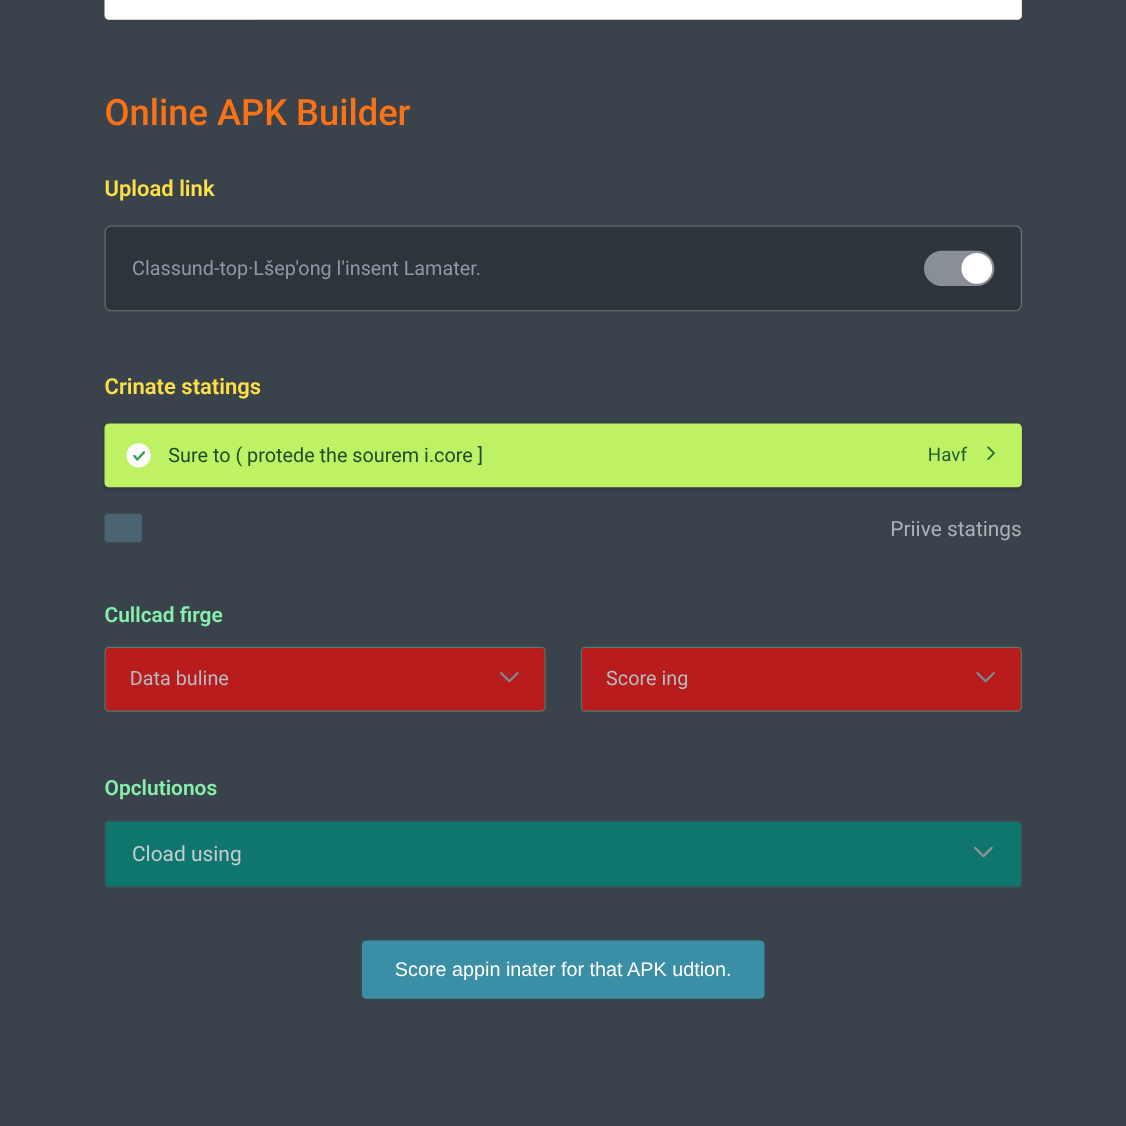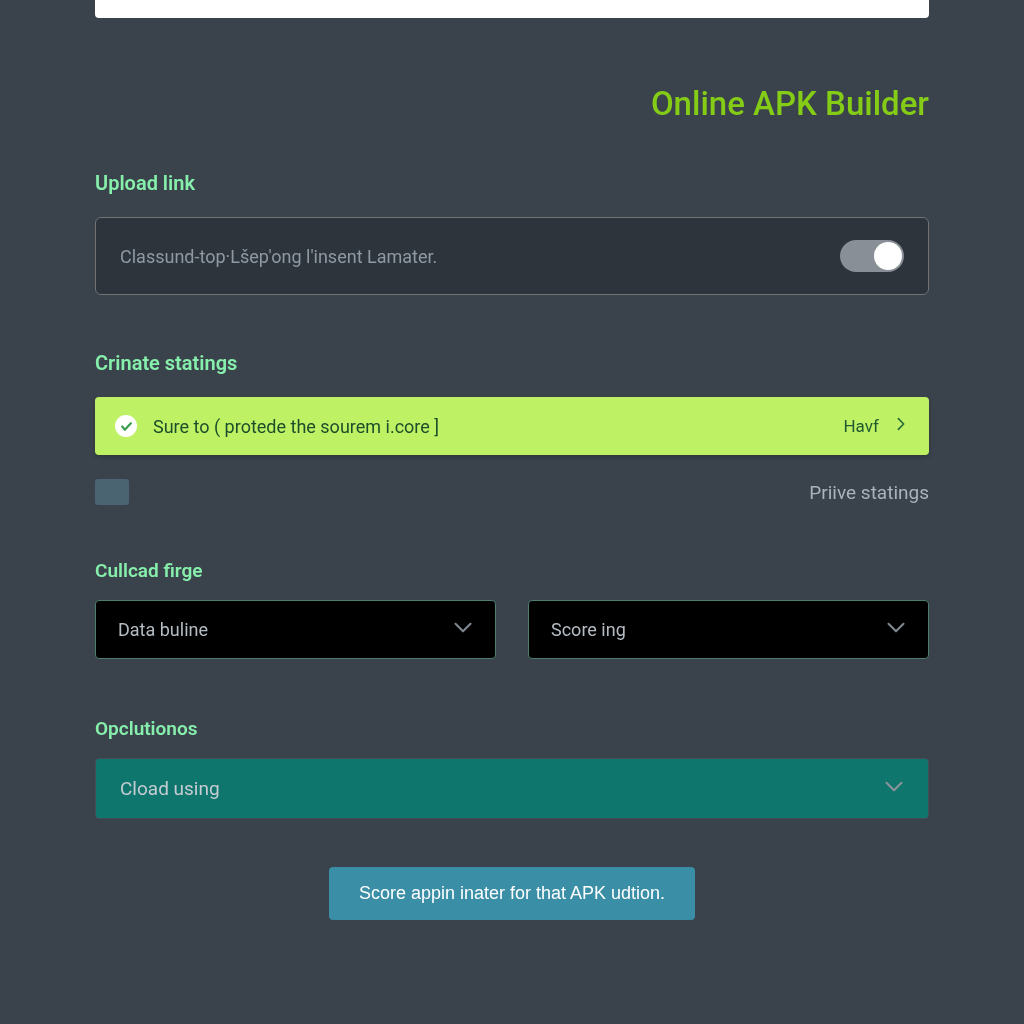--- a/index.html
+++ b/index.html
@@ -16,31 +16,31 @@
     left: 95px;
     right: 95px;
     height: 28px;
     background: #ffffff;
     border-radius: 4px;
   }
   .container {
     padding: 60px 95px 0 95px;
   }
   .page-title {
-    text-align: right;
+    text-align: left;
     font-size: 33px;
     font-weight: 500;
-    color: #84cc16;
+    color: #f97316;
     margin-top: 24px;
-    margin-bottom: 48px;
+    margin-bottom: 36px;
   }
   .section-heading {
     font-size: 20px;
     font-weight: 600;
-    color: #86efac;
+    color: #fde047;
     margin-bottom: 22px;
   }
   .section-heading.sub {
     font-size: 19px;
     color: #86efac;
     margin-bottom: 18px;
   }
   .upload-row {
     display: flex;
     align-items: center;
@@ -129,21 +129,21 @@
   .selects-row {
     display: flex;
     gap: 32px;
     margin-bottom: 58px;
   }
   .select {
     flex: 1;
     display: flex;
     align-items: center;
     justify-content: space-between;
-    background: #000000;
+    background: #b91c1c;
     border: 1px solid #4d7d6f;
     border-radius: 4px;
     padding: 18px 22px;
     cursor: pointer;
   }
   .select-text {
     font-size: 18px;
     color: #b4bcc3;
   }
   .chev-down svg { width: 20px; height: 14px; }

